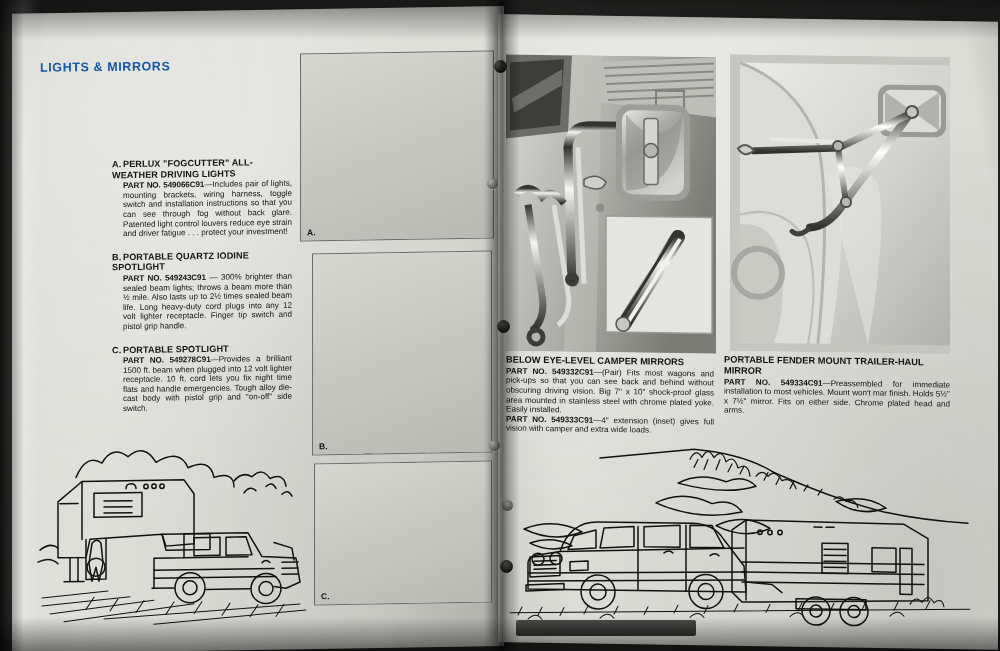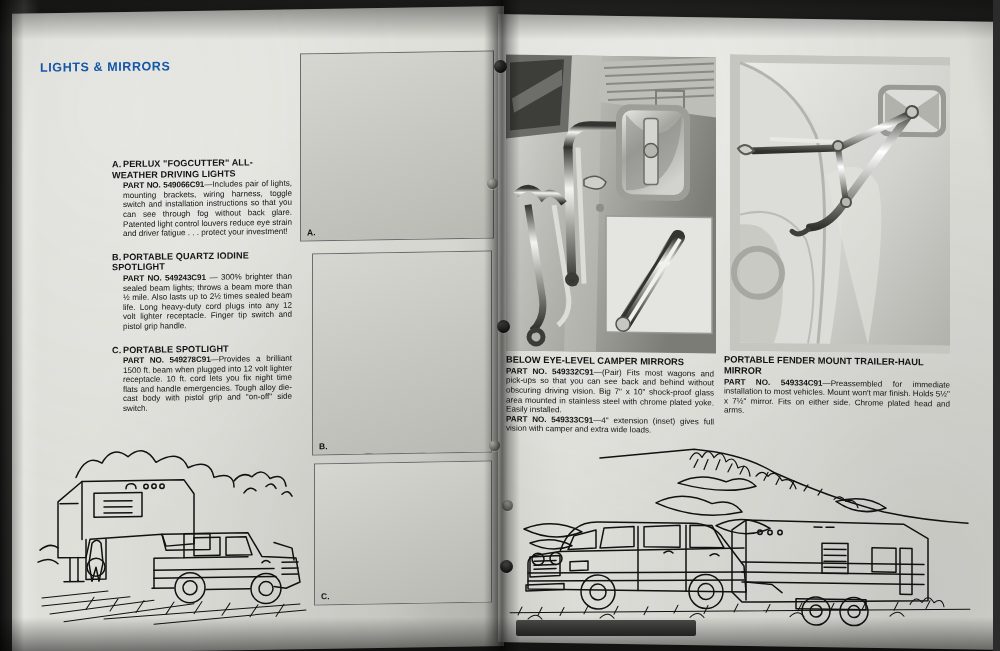--- a/index.html
+++ b/index.html
@@ -1,18 +1,18 @@
 <!DOCTYPE html>
 <html><head>
 <meta charset="utf-8">
 <style>
   html,body{margin:0;padding:0;background:#2b2b2b;}
   body{width:1000px;height:651px;overflow:hidden;font-family:"Liberation Sans",sans-serif;}
 
-  #scene{position:relative;width:993px;height:651px;background:#fef9c3;overflow:hidden;}
+  #scene{position:relative;width:993px;height:651px;background:#fef9c3;overflow:hidden;padding-left:8px;}
 
   
   .surround{position:absolute;inset:0;
     background:
       radial-gradient(ellipse at 50% 40%, #4a4a48 0%, #2e2e2c 60%, #1e1e1d 100%);
   }
 
   
   .book{position:absolute;left:0;top:0;width:1000px;height:651px;}
 

